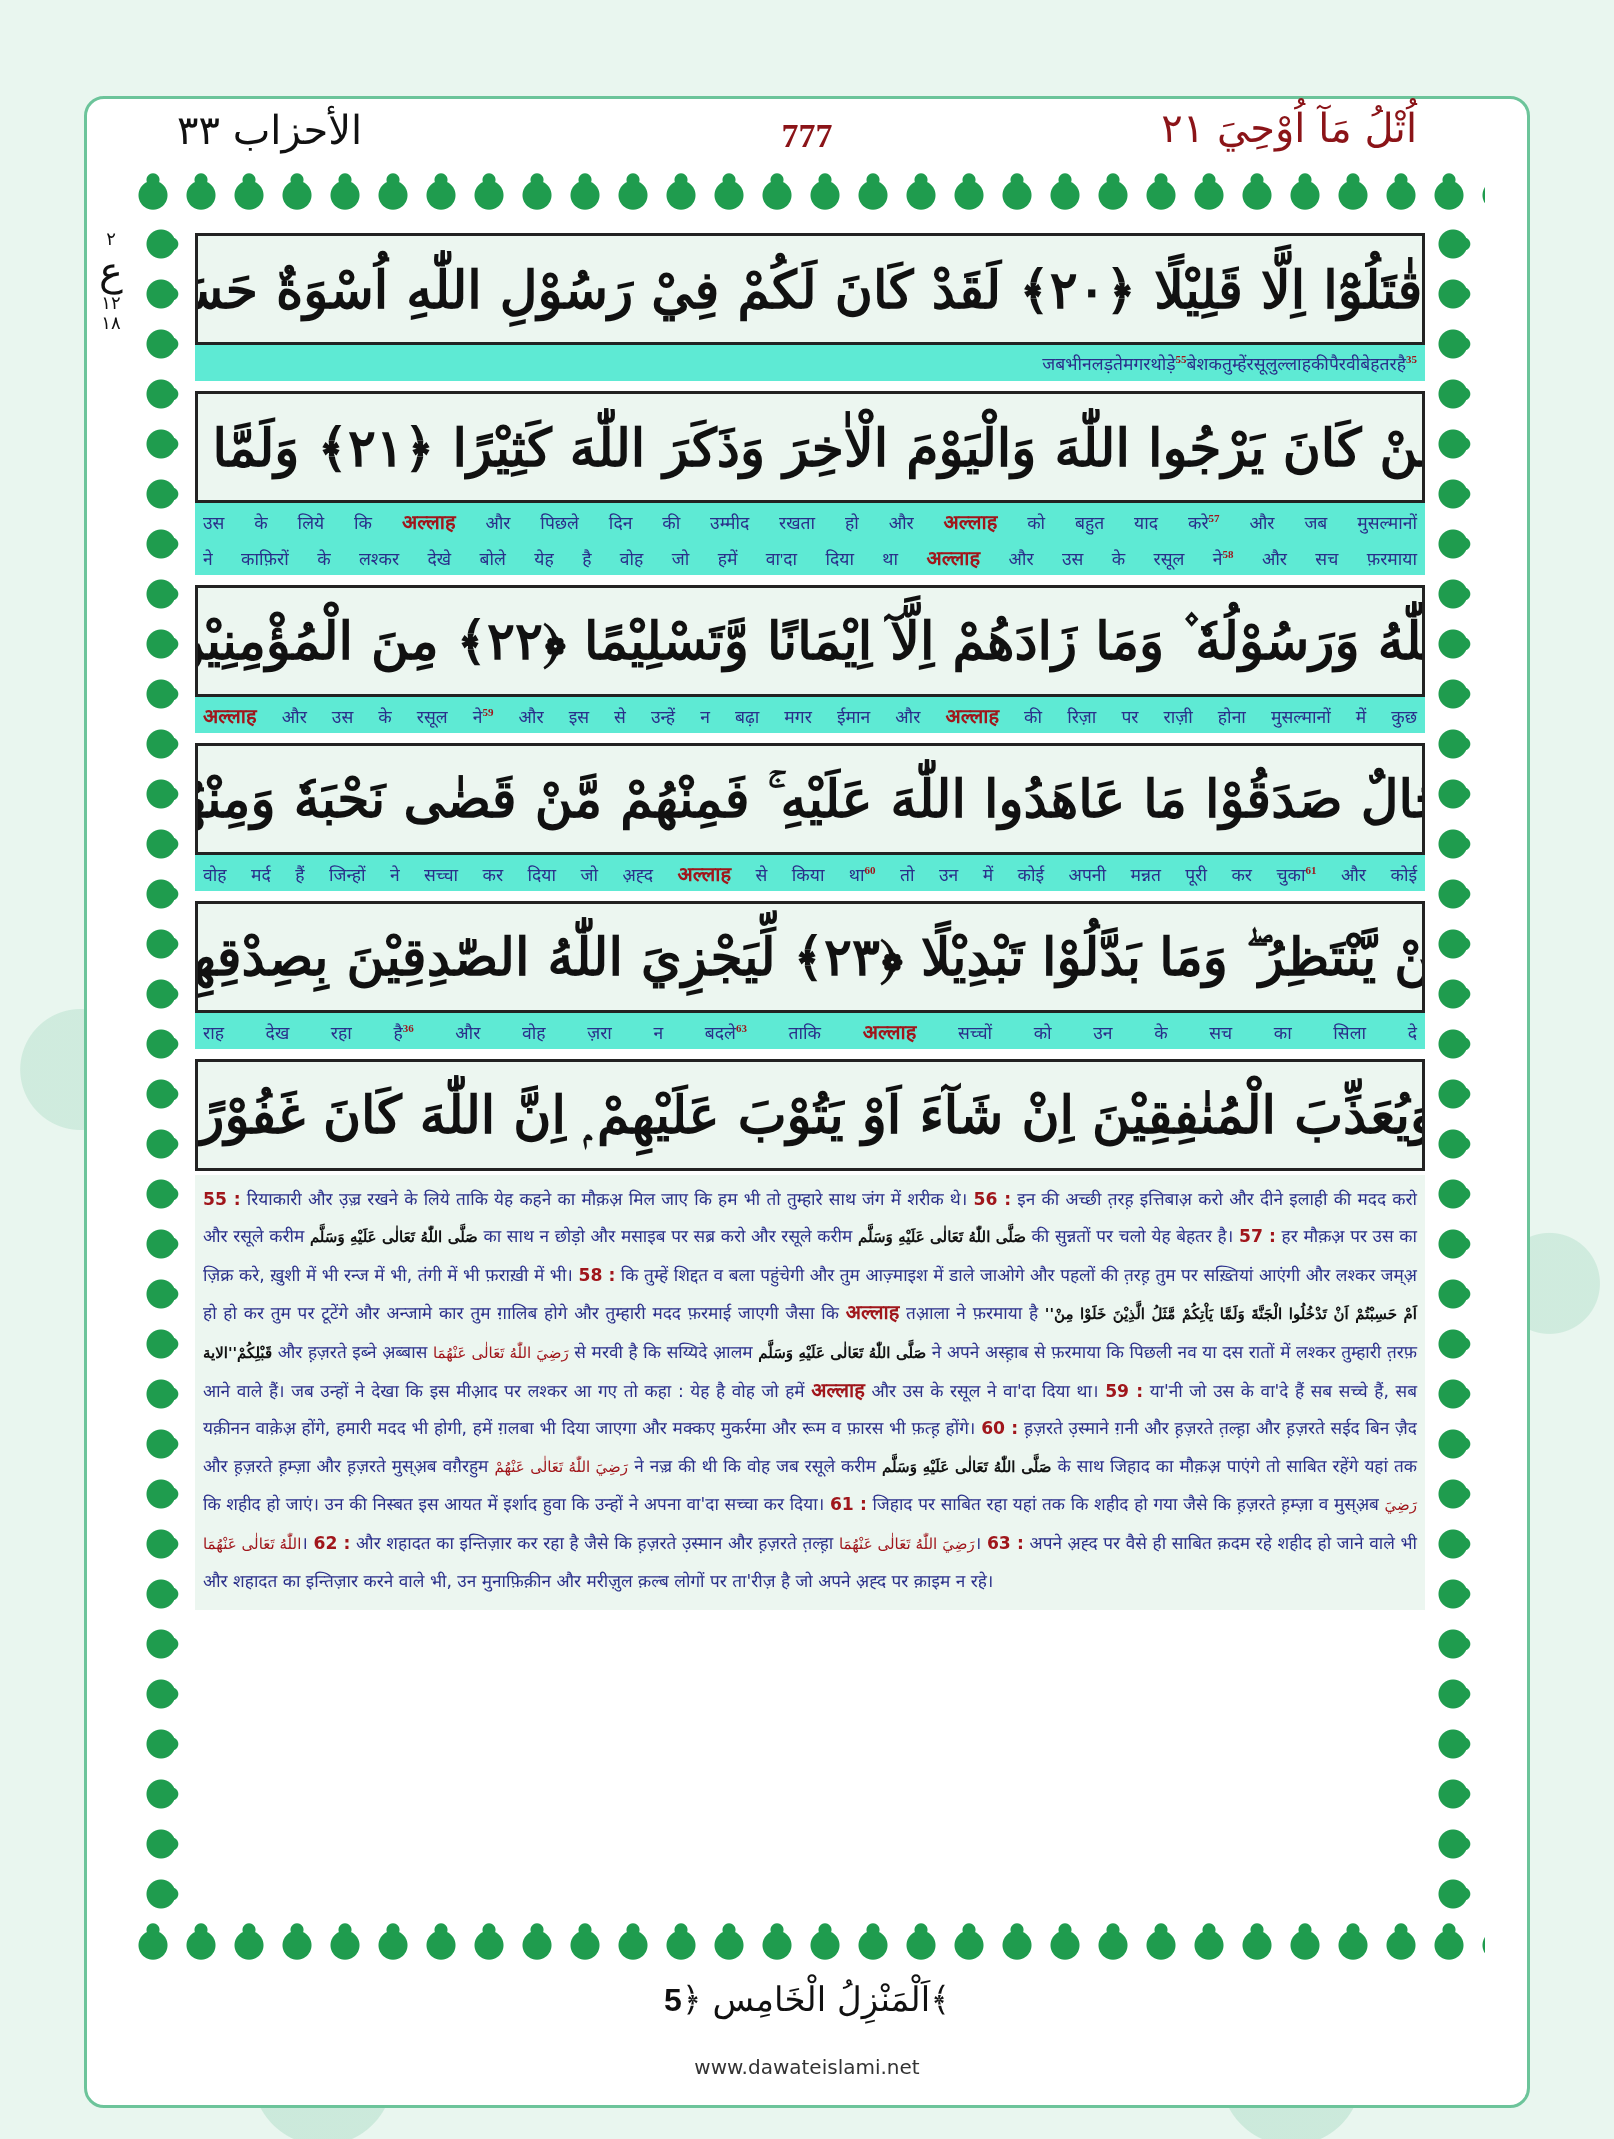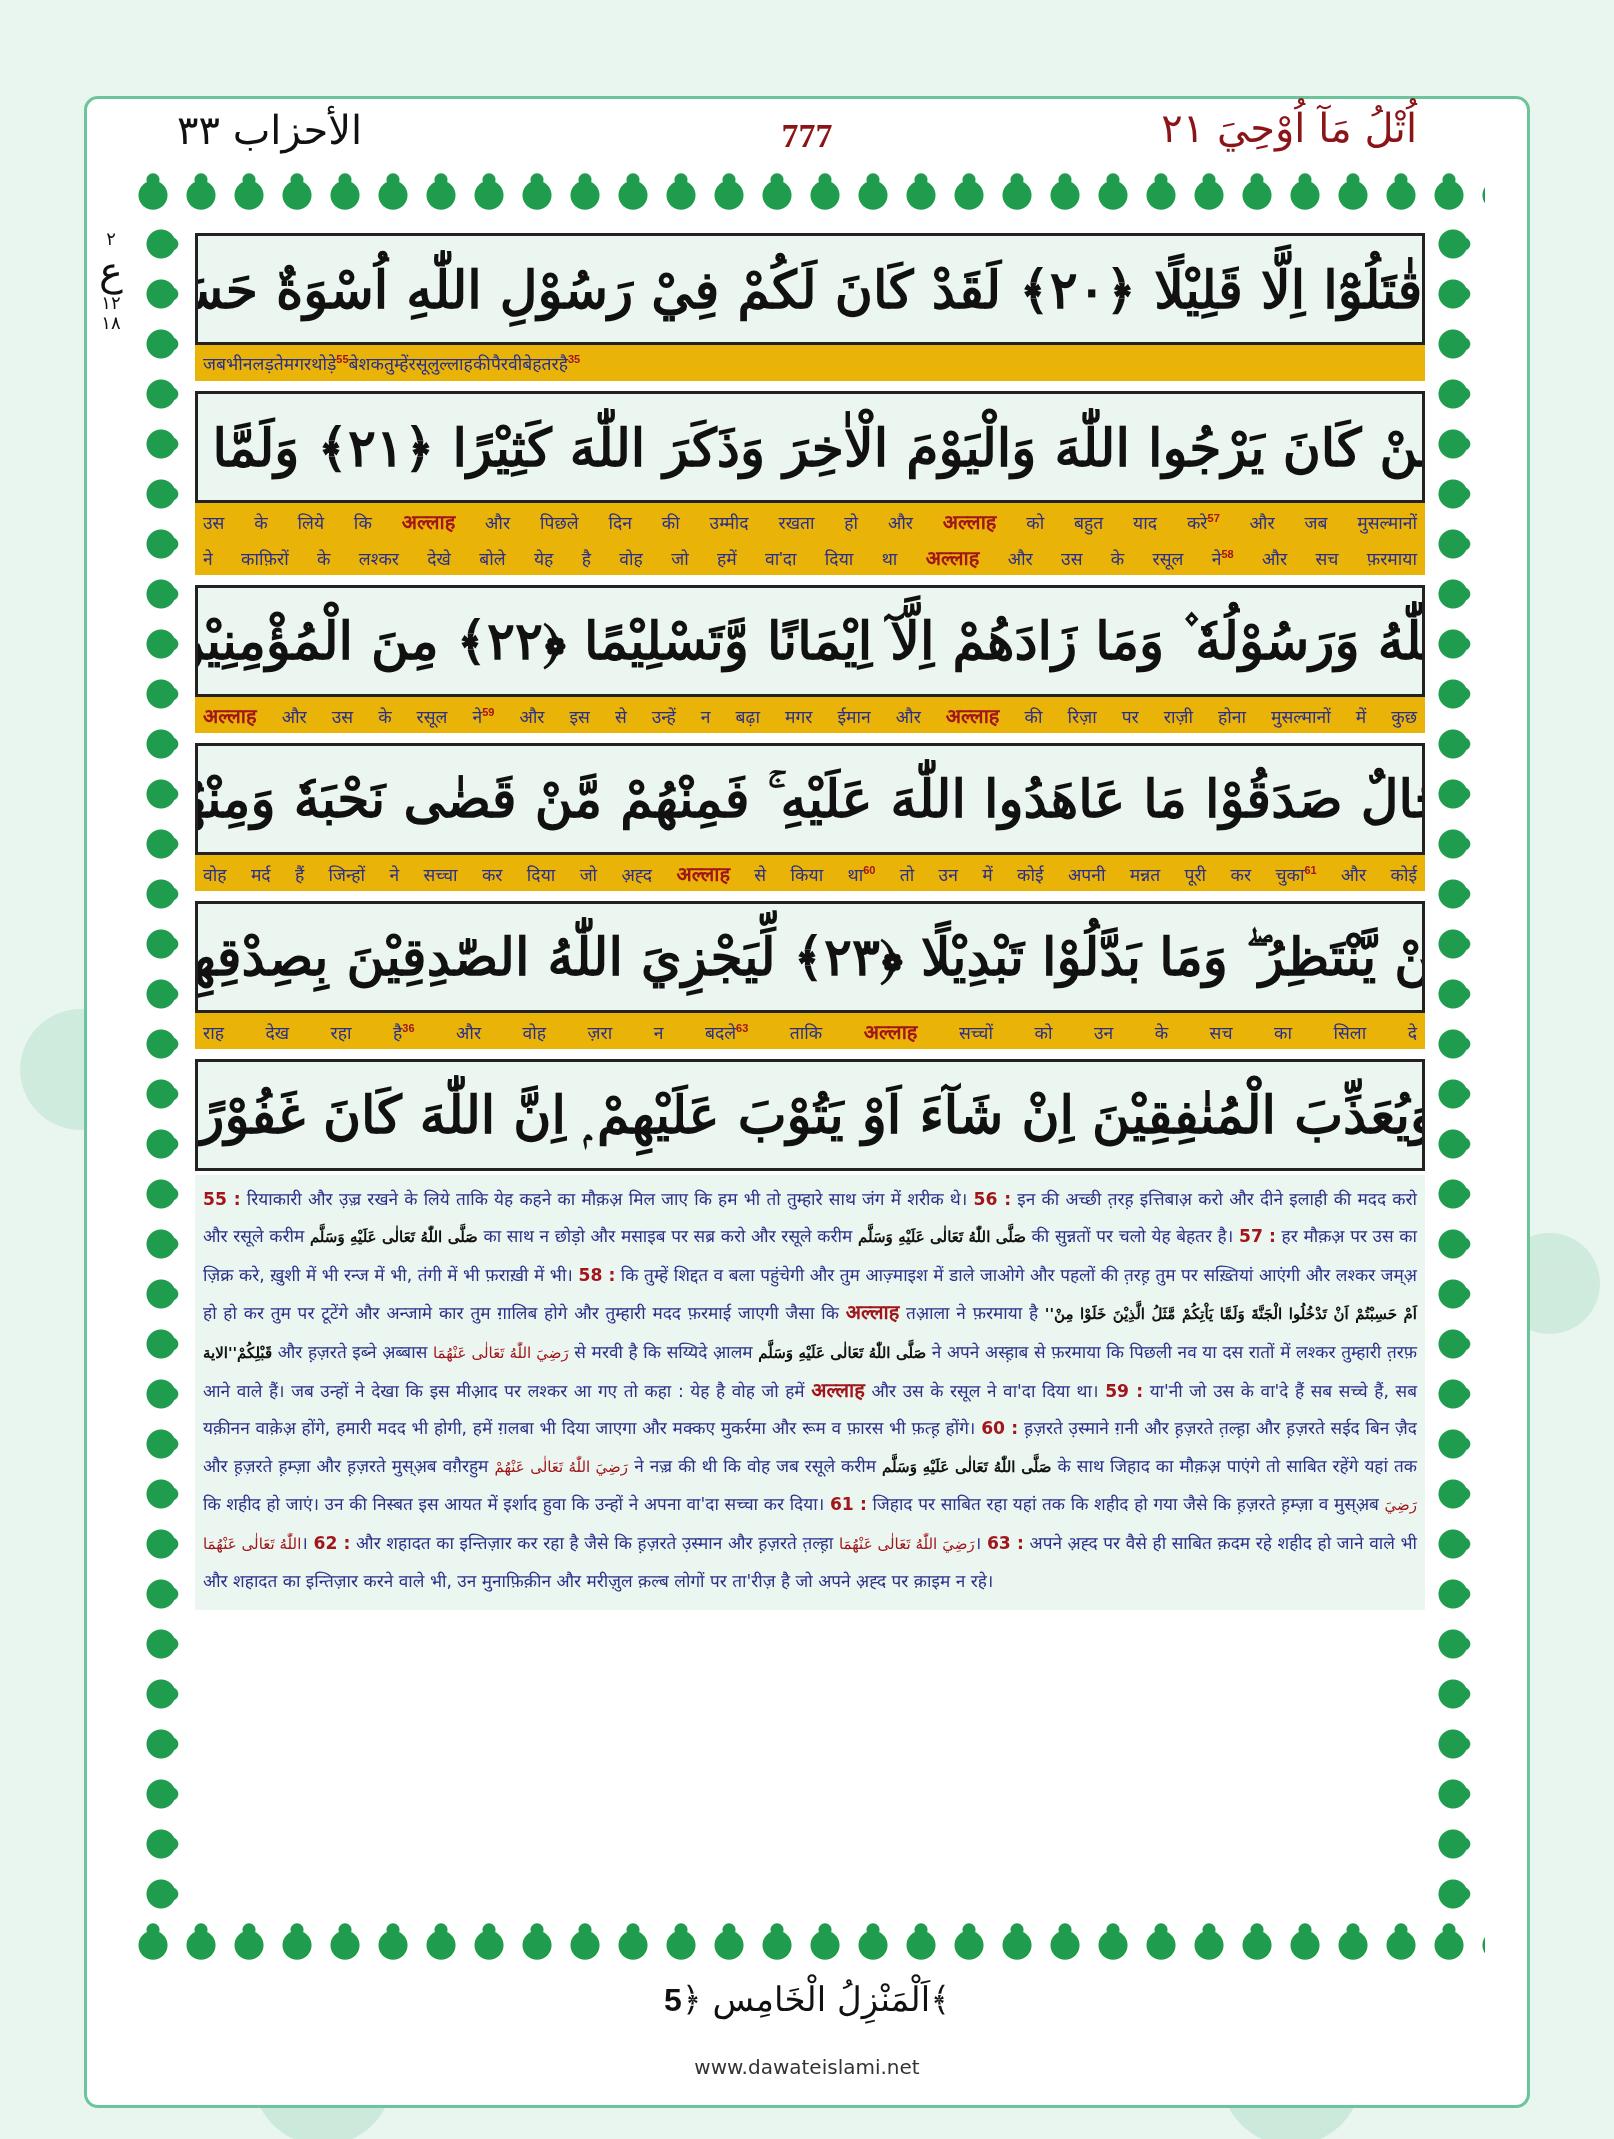--- a/index.html
+++ b/index.html
@@ -11,21 +11,21 @@
       radial-gradient(circle at 90% 12%, rgba(160,215,190,0.35) 0 55px, transparent 56px),
       radial-gradient(circle at 5% 50%, rgba(160,215,190,0.35) 0 60px, transparent 61px),
       radial-gradient(circle at 96% 60%, rgba(160,215,190,0.35) 0 50px, transparent 51px),
       radial-gradient(circle at 20% 97%, rgba(160,215,190,0.40) 0 70px, transparent 71px),
       radial-gradient(circle at 80% 97%, rgba(160,215,190,0.40) 0 70px, transparent 71px);
     font-family: "DejaVu Sans", sans-serif;
     position: relative;
   }
   .page {
     position: absolute; left: 84px; top: 96px; width: 1446px; height: 2012px;
-    background: #ffffff; border: 3px solid #6cc49a; border-radius: 14px;
+    background: #ffffff; border: 3px solid #6cc49a; border-radius: 20px;
   }
   .hdr { position: absolute; left: 0; right: 0; top: 0; height: 60px; }
   .hdr-left { position: absolute; left: 90px; top: 8px; font-family: "DejaVu Serif", serif; font-size: 40px; color: #111; direction: rtl; }
   .hdr-center { position: absolute; left: 0; right: 0; top: 18px; text-align: center; font-family: "Liberation Serif", serif; font-weight: bold; font-size: 34px; color: #8b1418; }
   .hdr-right { position: absolute; right: 110px; top: 6px; font-family: "DejaVu Serif", serif; font-size: 40px; color: #8b1418; direction: rtl; }
 
   .border-h { position: absolute; height: 44px; left: 42px; right: 42px;
     background-image: radial-gradient(circle at 50% 55%, #1f9c4e 0 14px, transparent 15px),
                       radial-gradient(circle at 50% 20%, #1f9c4e 0 6px, transparent 7px);
     background-size: 48px 44px; background-repeat: repeat-x; }
@@ -43,22 +43,22 @@
   .ruku .g { font-size: 40px; }
 
   .content { position: absolute; left: 108px; top: 124px; width: 1230px; }
   .ayah-box {
     height: 112px; background: #ecf6f0; border: 3px solid #222; border-left: 3px solid #222;
     display: flex; align-items: center; justify-content: center; direction: rtl;
     font-family: "DejaVu Serif", serif; font-weight: bold; font-size: 52px; color: #111; white-space: nowrap; overflow: hidden;
     margin-top: 10px;
   }
   .trans {
-    height: 36px; background: #eab308; display: flex; justify-content: flex-start; align-items: center;
-    font-family: Liberation Sans, sans-serif; font-size: 17.5px; color: #2a2f8a; padding: 0 8px; white-space: nowrap;
+    height: 36px; background: #5eead4; display: flex; justify-content: flex-end; align-items: center;
+    font-family: Liberation Serif, serif; font-size: 17.5px; color: #2a2f8a; padding: 0 8px; white-space: nowrap;
   }
   .trans span { display: inline-block; }
   .allah { color: #a0161b; font-weight: bold; font-size: 20px; }
   sup.fn { color: #a0161b; font-weight: bold; font-size: 11px; }
 
   .notes {
     margin-top: 4px; background: #ecf6f0; padding: 6px 8px 10px;
     font-family: "DejaVu Sans", sans-serif; font-size: 17.2px; line-height: 37.4px; color: #2a2f8a; text-align: justify;
   }
   .notes .num { color: #a0161b; font-weight: bold; }

